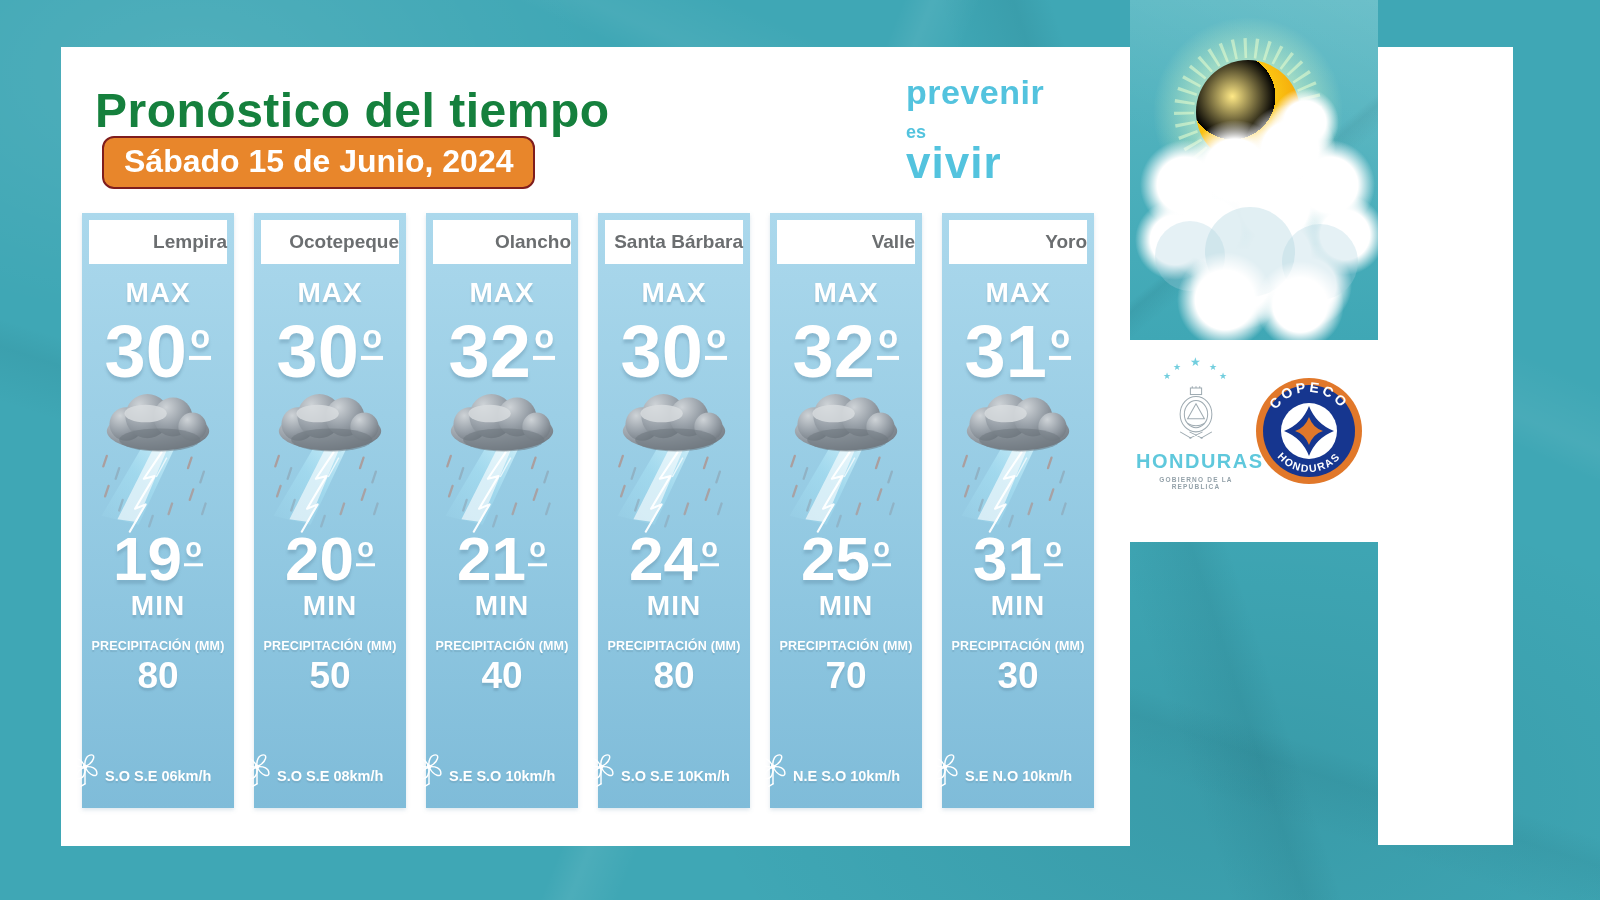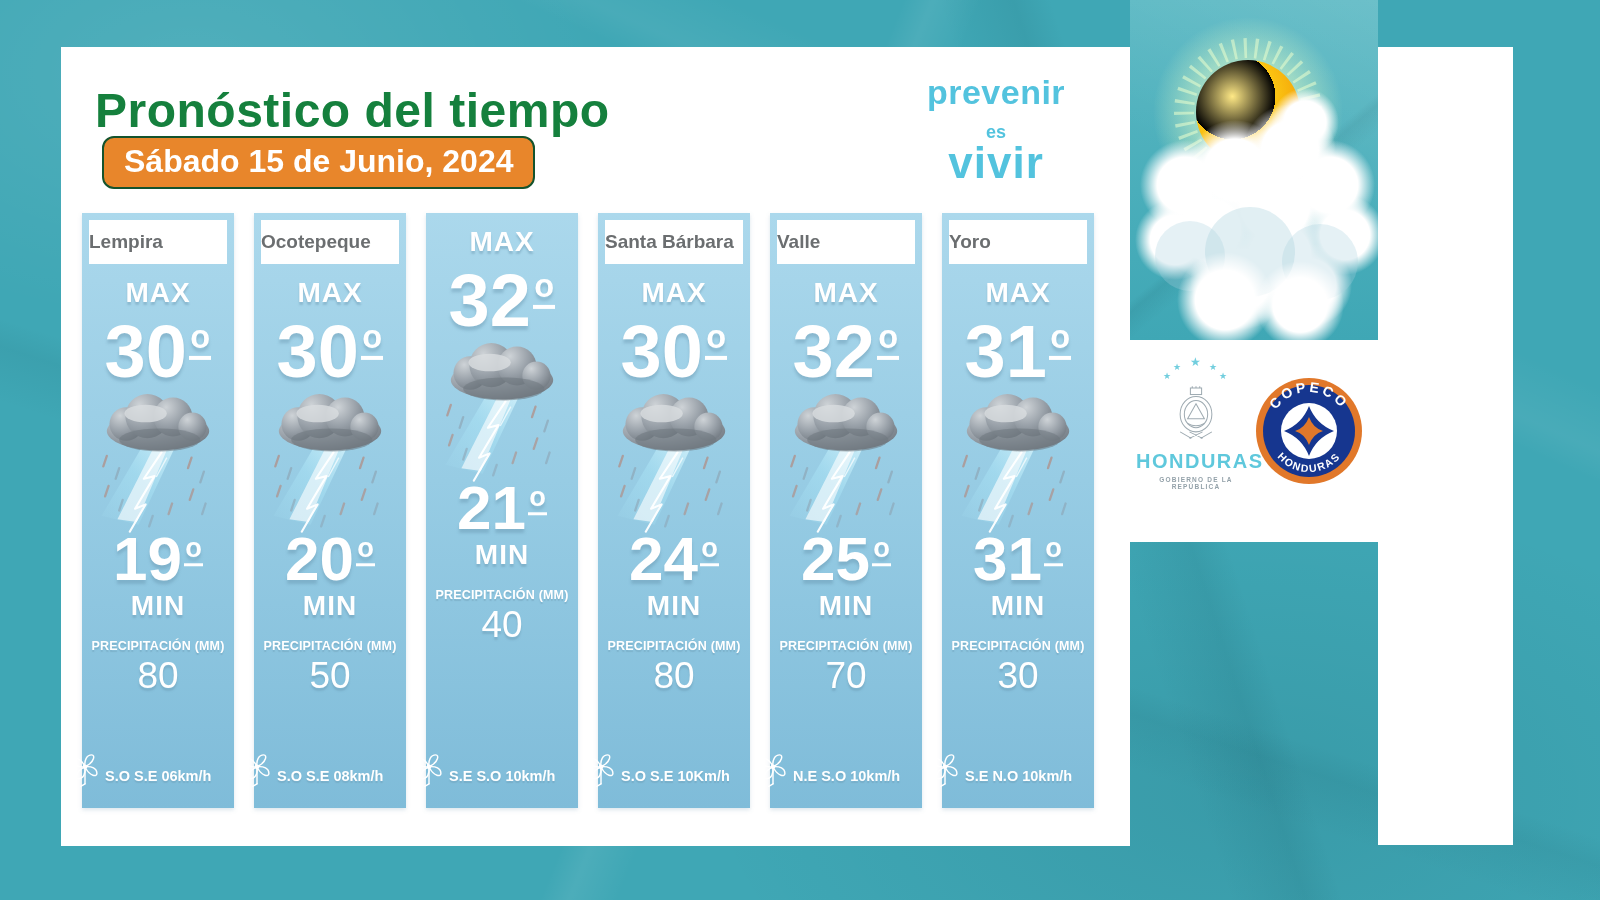--- a/index.html
+++ b/index.html
@@ -26,55 +26,55 @@
       linear-gradient(140deg, transparent 55%, rgba(0,50,60,.08) 57%, transparent 62%),
       linear-gradient(180deg,#58b7c2,#3fa7b5);
   }
   .sun-block svg{display:block;}
   
   .title{
     position:absolute;left:34px;top:36px;font-size:48px;font-weight:800;letter-spacing:.5px;
     color:#15803d;white-space:nowrap;
   }
   .date-badge{
-    position:absolute;left:41px;top:89px;background:#e8862b;border:2px solid #14532d;
+    position:absolute;left:41px;top:89px;background:#e8862b;border:2px solid #7f1d1d;
     border-radius:12px;padding:5px 20px 7px;color:#fff;font-size:32px;font-weight:800;
     white-space:nowrap;
   }
-  .prevenir{position:absolute;left:845px;top:28px;width:180px;text-align:center;color:#53c3de;line-height:1;}
+  .prevenir{position:absolute;left:845px;top:28px;width:180px;color:#53c3de;line-height:1;}
   .prevenir .l1{font-size:34px;font-weight:600;letter-spacing:.5px;}
   .prevenir .l2{font-size:18px;font-weight:600;margin-top:14px;}
   .prevenir .l3{font-size:44px;font-weight:700;letter-spacing:1px;margin-top:0px;}
   
   .columns{position:absolute;left:21px;top:166px;display:flex;gap:20px;}
   .col{
     width:152px;height:595px;display:flex;flex-direction:column;align-items:center;
     background:linear-gradient(180deg,#abd8ec 0%,#97cce4 45%,#7fbcd9 100%);
     box-shadow:0 2px 4px rgba(120,160,185,.25);
     color:#fff;text-align:center;
   }
   .col-header{
     margin:7px 7px 0;width:138px;height:44px;background:#fff;
-    display:flex;align-items:center;justify-content:flex-start;
+    display:flex;align-items:center;justify-content:flex-end;
     color:#6b6e70;font-size:19px;font-weight:700;line-height:1.02;
   }
   .max-label,.min-label{font-size:28px;font-weight:800;letter-spacing:1px;text-shadow:0 3px 2px rgba(100,145,170,.4);}
   .max-label{margin-top:13px;}
   .temp{font-weight:800;text-shadow:0 4px 3px rgba(100,145,170,.4);white-space:nowrap;}
   .temp-max{font-size:74px;line-height:70px;margin-top:8px;}
   .temp-min{font-size:62px;line-height:56px;margin-top:-6px;}
   .deg{
     display:inline-block;font-size:.44em;line-height:1;vertical-align:top;
     transform:translateY(.12em);border-bottom:.14em solid #fff;padding:0 .04em .06em;
     margin-left:2px;
   }
   .storm{width:148px;height:150px;margin-top:0;}
   .min-label{margin-top:3px;}
   .precip-label{margin-top:17px;font-size:12.5px;font-weight:800;letter-spacing:.2px;text-shadow:0 2px 1px rgba(100,145,170,.35);}
-  .precip-value{margin-top:2px;font-size:37px;font-weight:400;text-shadow:0 3px 2px rgba(100,145,170,.4);}
+  .precip-value{margin-top:2px;font-size:37px;font-weight:700;text-shadow:0 3px 2px rgba(100,145,170,.4);}
   .wind-row{position:relative;margin-top:auto;margin-bottom:16px;width:100%;height:46px;padding-left:42px;}
   .pinwheel{position:absolute;left:7px;bottom:3px;width:34px;height:41px;}
   .wind{position:absolute;left:44px;bottom:8px;font-size:14.5px;font-weight:800;text-shadow:0 2px 1px rgba(100,145,170,.35);white-space:nowrap;}
   
   .honduras-logo{position:absolute;left:6px;top:16px;width:120px;text-align:center;}
   .stars{position:relative;height:30px;width:64px;margin:0 auto;color:#72cede;}
   .stars span{position:absolute;line-height:1;}
   .s1{left:26px;top:0;font-size:12px;}
   .s2{left:9px;top:7px;font-size:9px;}
   .s3{left:45px;top:7px;font-size:9px;}
@@ -285,20 +285,23 @@
     <div class="precip-value">50</div>
     <div class="wind-row">
       <svg class="pinwheel" viewBox="0 0 40 48">
               <use href="#pinwheel-symbol"></use>
             </svg>
       <span class="wind">S.O S.E 08km/h</span>
     </div>
   </div>
 
   <div class="col">
+    <div class="col-header">
+      <span class="region">Olancho</span>
+    </div>
     <div class="max-label">MAX</div>
     <div class="temp temp-max">
       <span>32</span><span class="deg">o</span>
     </div>
     <svg class="storm" viewBox="0 0 160 170">
             <use href="#storm-symbol"></use>
           </svg>
     <div class="temp temp-min">
       <span>21</span><span class="deg">o</span>
     </div>

